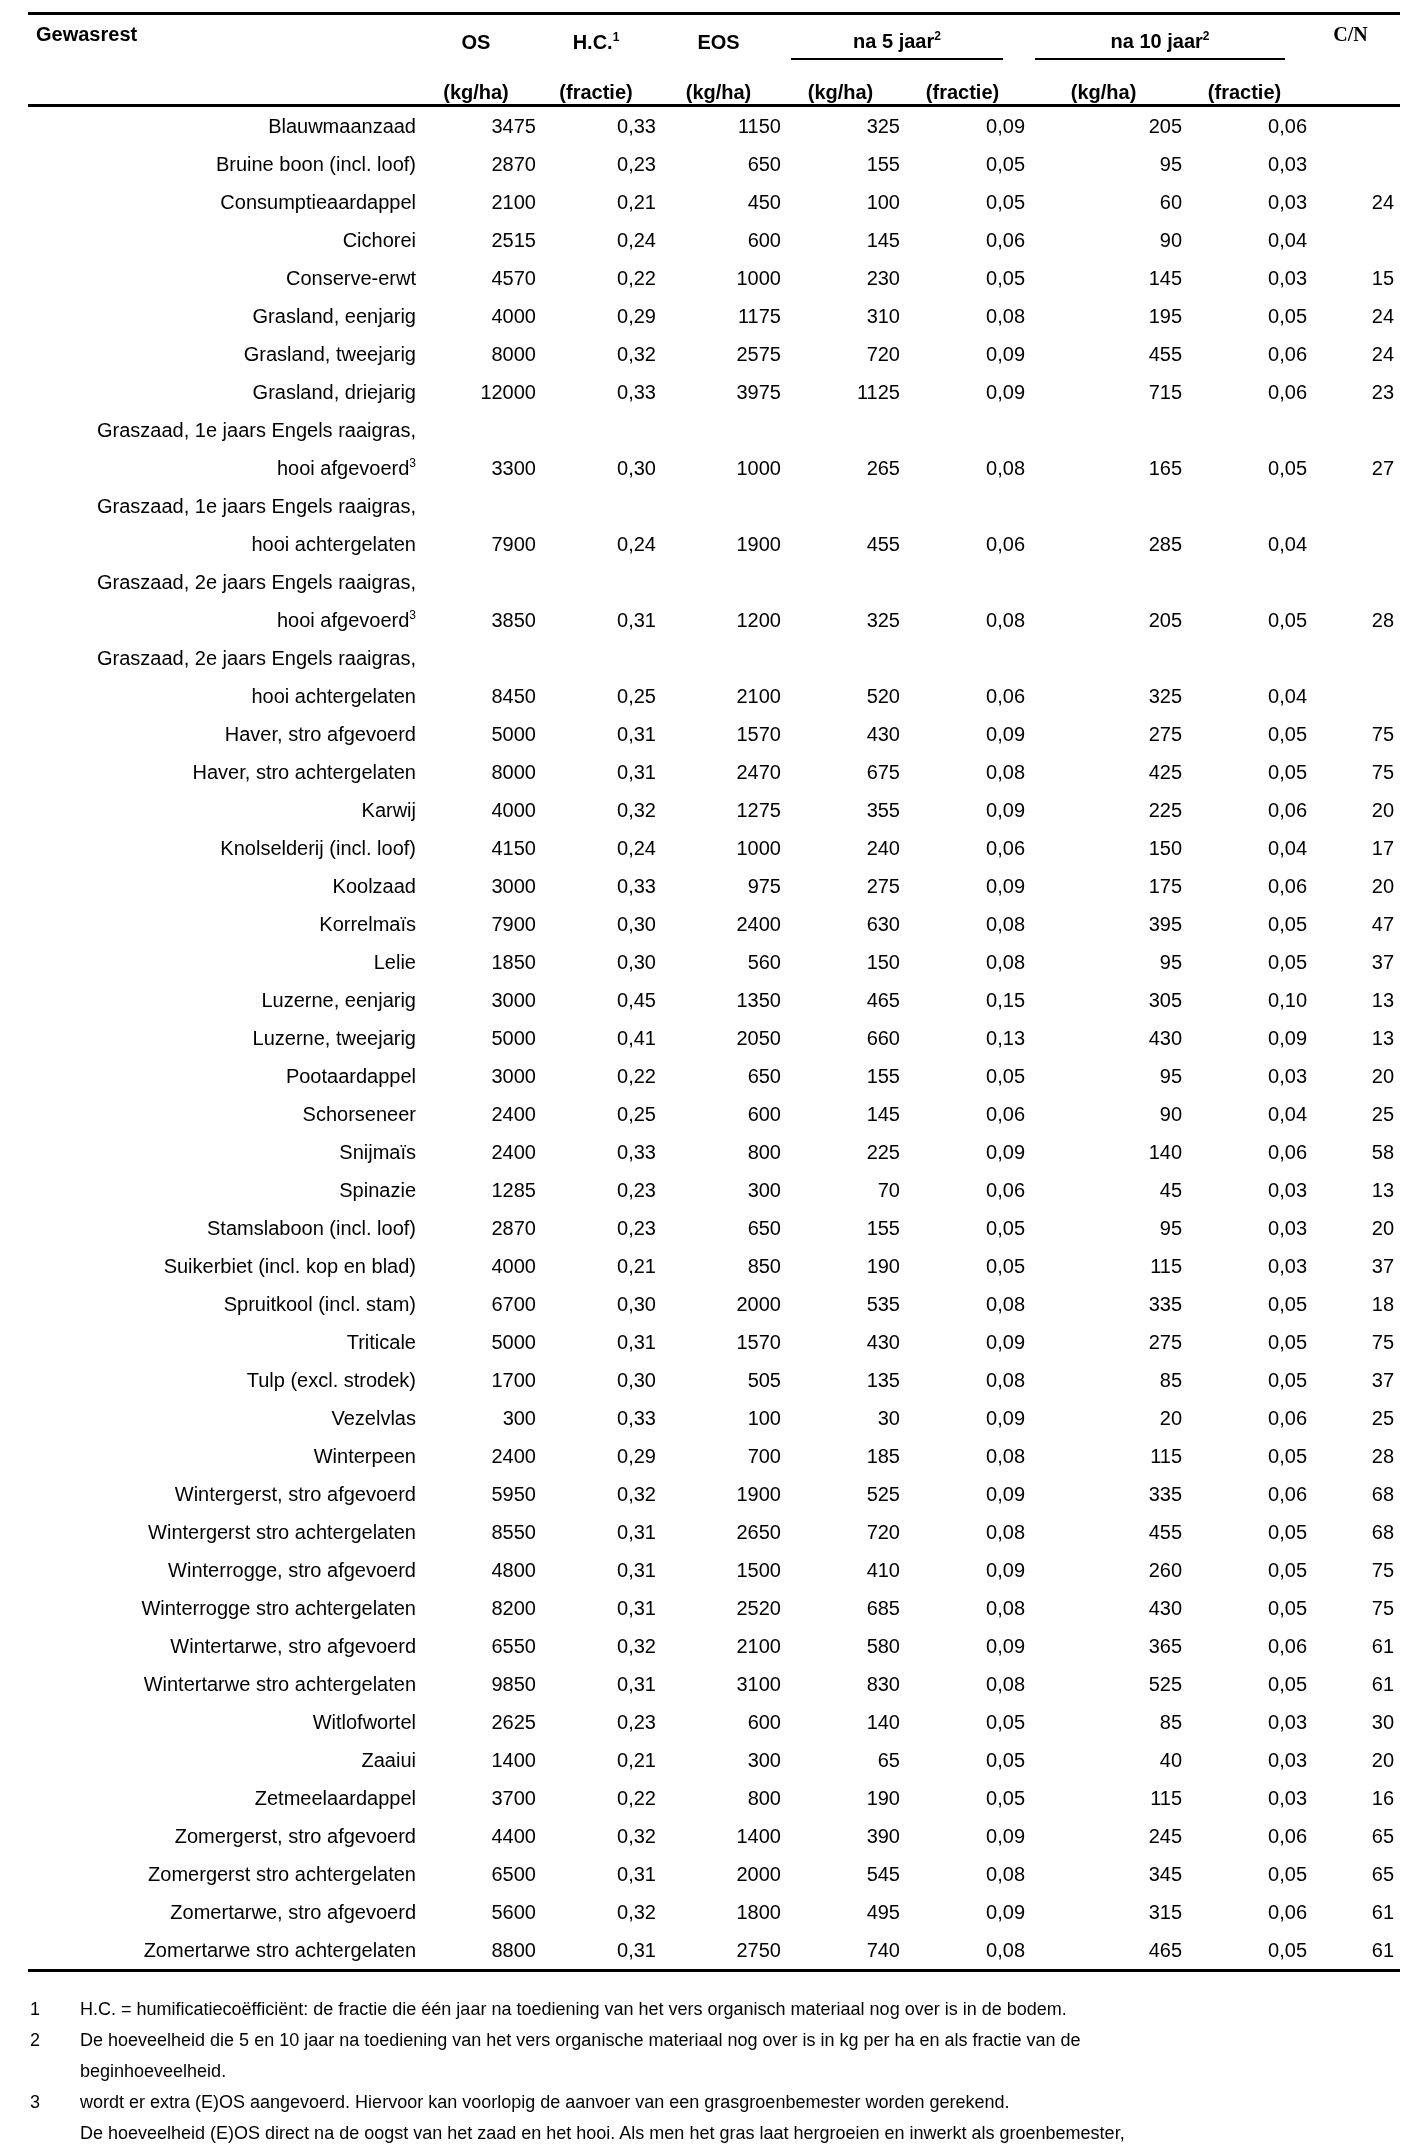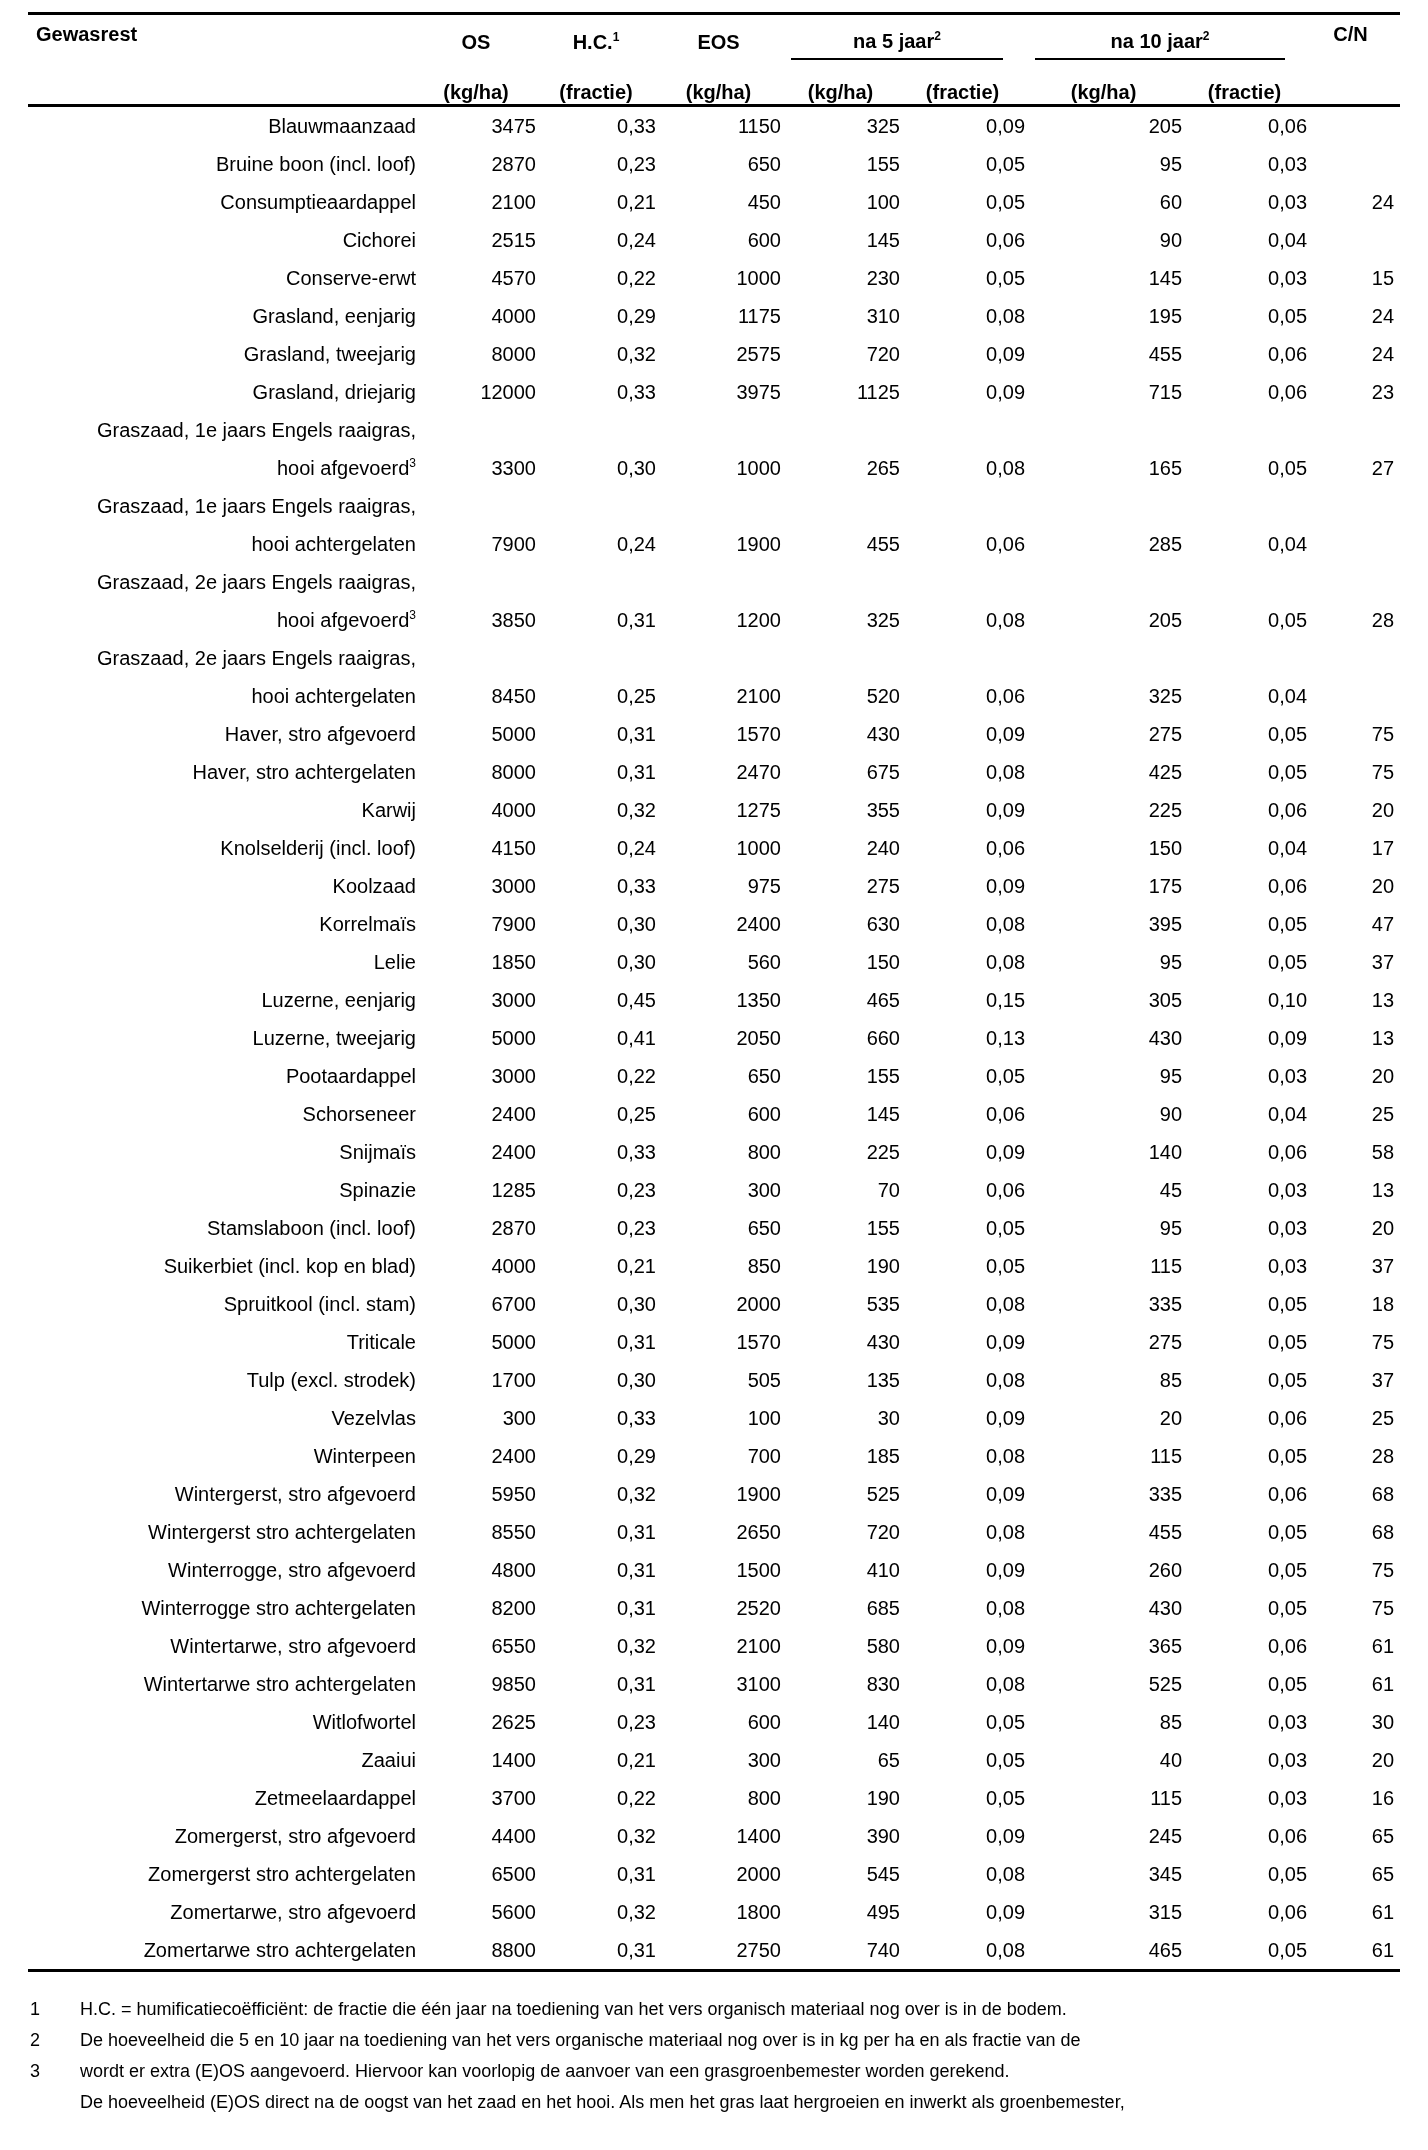--- a/index.html
+++ b/index.html
@@ -33,21 +33,21 @@
 
   thead th {
     font-weight:700;
     font-size:20px;
     text-align:center;
     vertical-align:bottom;
     white-space:nowrap;
   }
   thead tr.r1 th { height:50px; padding-bottom:10px; }
   thead tr.r1 th.h-name { text-align:left; vertical-align:top; padding:8px 0 16px 8px; }
-  thead tr.r1 th.h-cn   { vertical-align:top; padding:8px 6px 0 0; }
+  thead tr.r1 th.h-cn   { vertical-align:top; padding:8px 6px 0 0;font-family:Liberation Serif, serif; }
   thead tr.r1 th.group  { text-align:center; padding:0; vertical-align:bottom; }
   thead tr.r1 th.group .grp-inner {
     display:block;
     margin:0 22px 4px 10px;
     padding-bottom:5px;
     border-bottom:2px solid #000;
     text-align:center;
   }
   thead tr.r2 th { height:42px; }
   thead { border-bottom:3px solid #000; }
@@ -755,20 +755,21 @@
       <span class="fn-num">1</span>
       <span class="fn-text">
           <span>H.C. = humificatiecoëfficiënt: de fractie die één jaar na toediening van het vers organisch materiaal nog over is in de bodem.</span>
         </span>
     </div>
 
     <div class="fn">
       <span class="fn-num">2</span>
       <span class="fn-text">
           <span>De hoeveelheid die 5 en 10 jaar na toediening van het vers organische materiaal nog over is in kg per ha en als fractie van de</span>
+          <span>beginhoeveelheid.</span>
         </span>
     </div>
 
     <div class="fn">
       <span class="fn-num">3</span>
       <span class="fn-text">
           <span>wordt er extra (E)OS aangevoerd. Hiervoor kan voorlopig de aanvoer van een grasgroenbemester worden gerekend.</span>
           <span>De hoeveelheid (E)OS direct na de oogst van het zaad en het hooi. Als men het gras laat hergroeien en inwerkt als groenbemester,</span>
         </span>
     </div>

